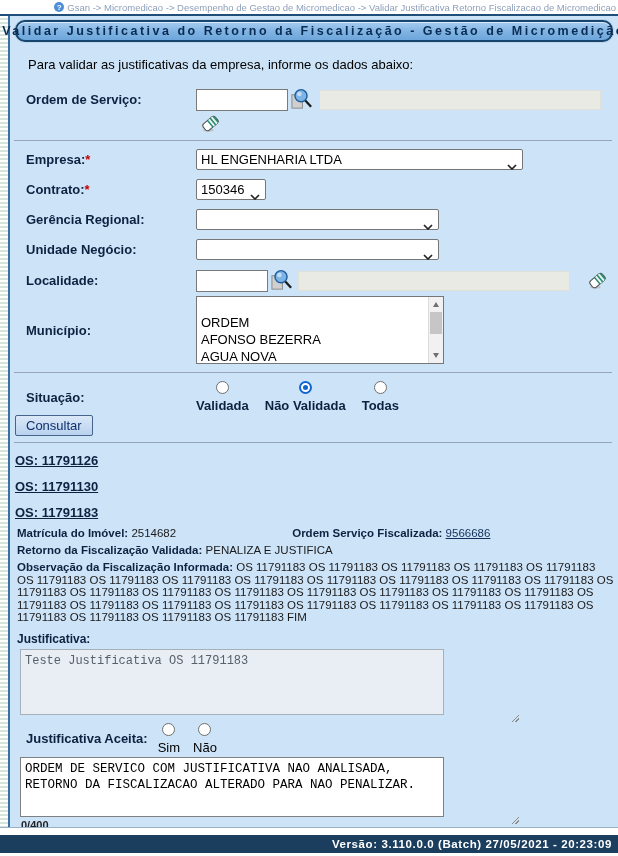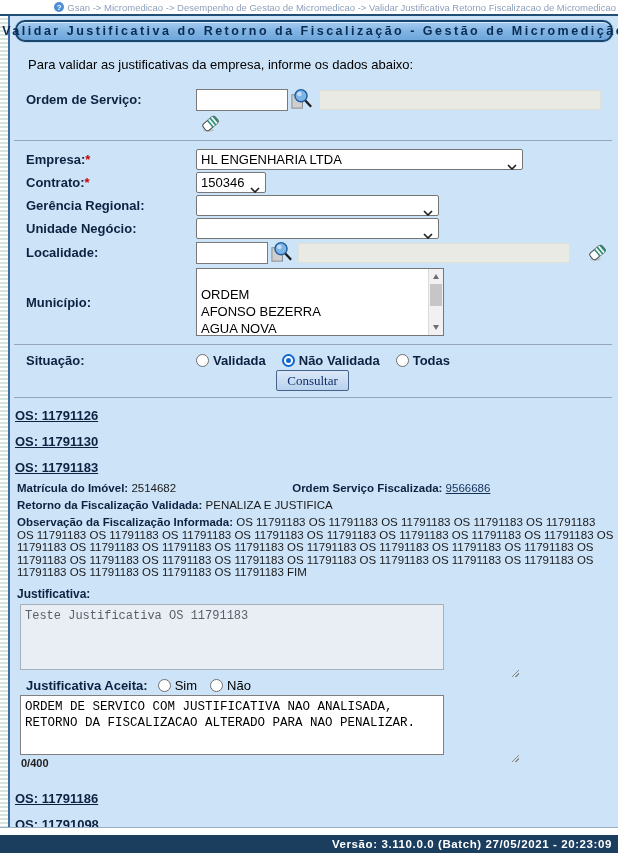--- a/index.html
+++ b/index.html
@@ -60,21 +60,21 @@
   .tri-dn { width:0; height:0; border-left:3.5px solid transparent;
     border-right:3.5px solid transparent; border-top:5px solid #6f6f6f; }
   .sb .thumb { position:absolute; top:15px; left:1px; right:1px; height:22px;
     background:#c6c6c6; }
   .sb .arr.bottom { position:absolute; bottom:0; left:0; right:0; }
 
   .hr { border:none; border-top:1px solid #97a6b6; margin:0 6px 0 2px; }
 
   
   .radio-group { display:flex; align-items:center; gap:16px; }
-  .radio-opt { display:flex; align-items:center; gap:4px; cursor:pointer; }
+  .radio-opt { display:flex; align-items:center; gap:4px; cursor:pointer;flex-direction:column; }
   .radio { width:13px; height:13px; border-radius:50%; border:1px solid #6f6f6f;
     background:#fff; flex:none; }
   .radio.checked { border:2px solid #1166d0; display:flex; align-items:center;
     justify-content:center; }
   .radio.checked::after { content:""; width:5px; height:5px; border-radius:50%;
     background:#1166d0; }
   .rlabel { font-size:13px; font-weight:bold; color:#0d2240; }
 
   
   .btn { height:21px; padding:0 10px; font-size:13px; color:#10306b;
@@ -106,21 +106,21 @@
   .counter { margin:2px 0 12px 9px; font-size:11px; font-weight:bold; color:#222; }
   .mlauto { margin-left:auto; }
 
   
   .gap { height:7px; background:#fff; }
   .footer { height:18px; background:#1b3d5e; display:flex; align-items:center;
     justify-content:flex-end; padding-right:6px; }
   .footer span { color:#fff; font-size:11.5px; font-weight:bold; letter-spacing:0.6px; }
 
   .mt16 { margin-top:16px; } .mt8 { margin-top:8px; } .mt6 { margin-top:6px; }
-  .mt4 { margin-top:4px; } .mt3 { margin-top:2px; } .mt2 { margin-top:2px; }
+  .mt4 { margin-top:4px; } .mt3 { margin-top:9px; } .mt2 { margin-top:2px; }
 </style>
 </head>
 <body>
 
 <div class="crumbbar">
   <span class="help-ic">?</span>
   <span class="crumbtext">Gsan -&gt; Micromedicao -&gt; Desempenho de Gestao de Micromedicao -&gt; Validar Justificativa Retorno Fiscalizacao de Micromedicao</span>
 </div>
 
 <div class="frame">
@@ -267,21 +267,21 @@
           <span class="radio checked"></span>
           <span class="rlabel">Não Validada</span>
         </span>
         <span class="radio-opt">
           <span class="radio"></span>
           <span class="rlabel">Todas</span>
         </span>
       </div>
     </div>
 
-    <div class="row mt2" style="justify-content:center; margin-right:8px;font-family:Liberation Serif, serif;">
+    <div class="row mt2" style="justify-content:flex-start; margin-right:8px;">
       <button class="btn">Consultar</button>
     </div>
 
     <hr class="hr mt6">
 
     <div><a class="oslink">OS: 11791126</a></div>
     <div><a class="oslink">OS: 11791130</a></div>
     <div><a class="oslink">OS: 11791183</a></div>
 
     <div class="detline mt6">

